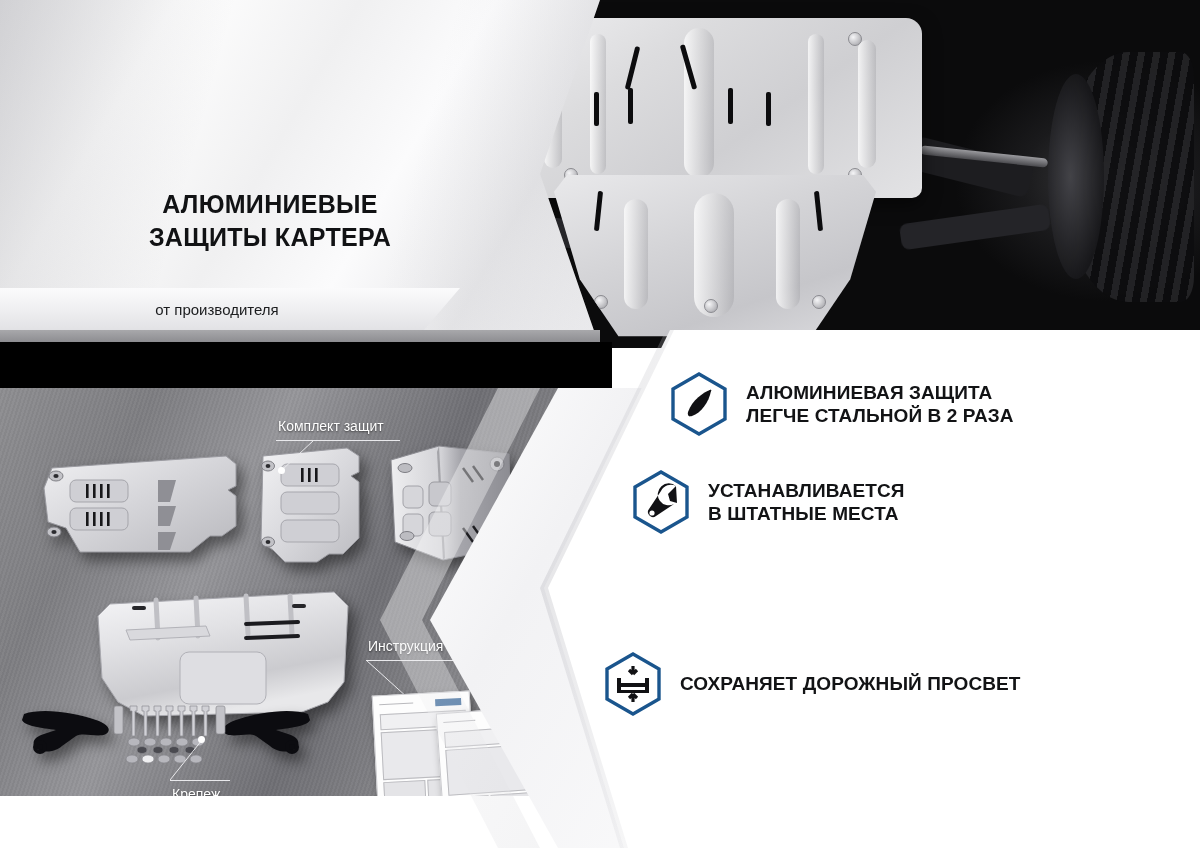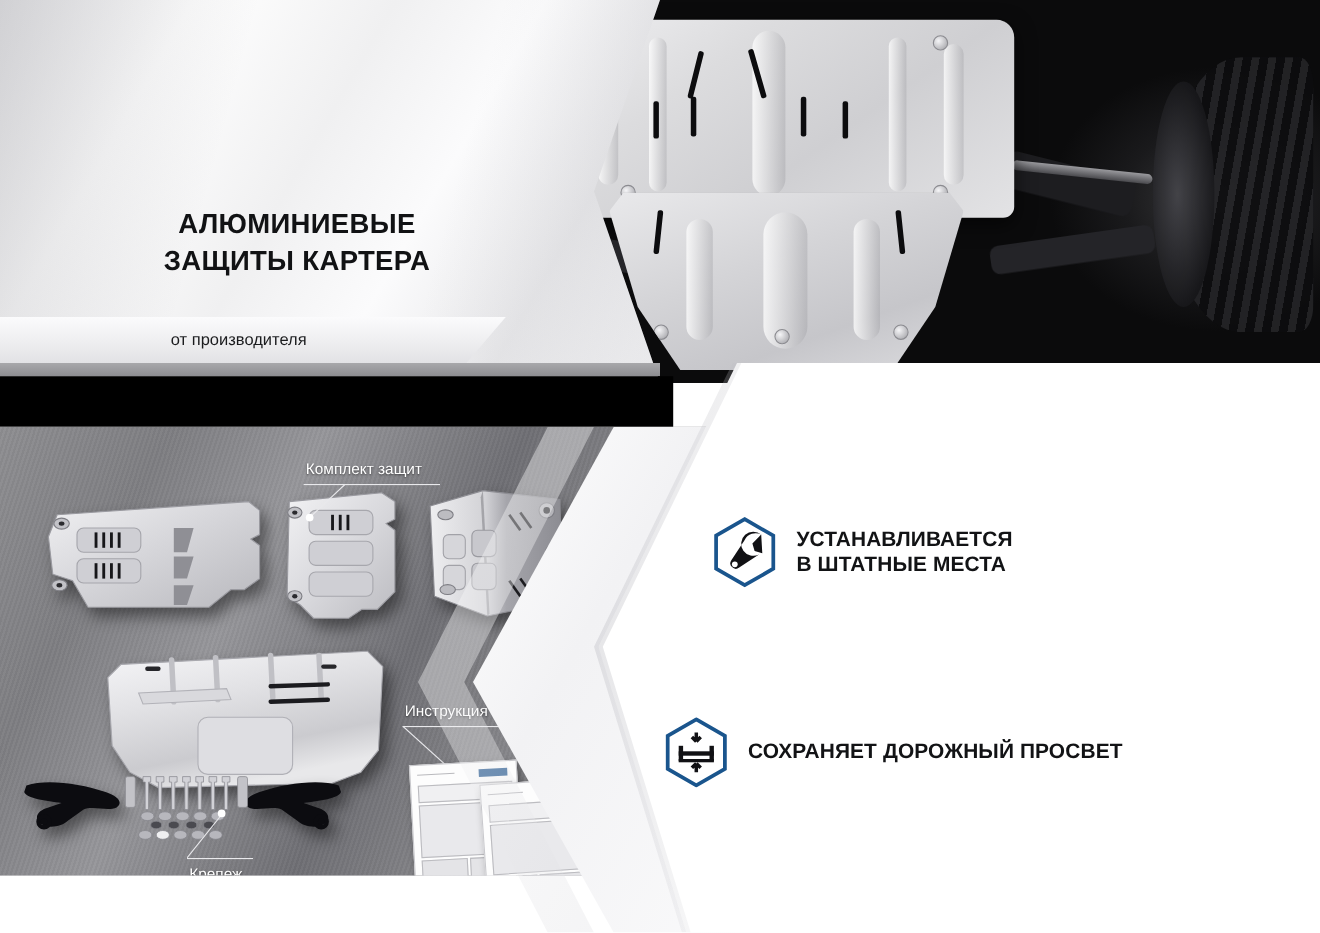--- a/index.html
+++ b/index.html
@@ -436,22 +436,33 @@
       <div class="txt" style="left:6px;top:116px;width:58px;"></div>
     </div>
   </div>
 
   <div class="wedge-grey"></div>
   <div class="wedge-white"></div>
 
   <div class="feature-panel">
     <div class="feat-list">
 
-
-      <div class="feat" style="left:128px;top:140px;">
+      <div class="feat" style="left:150px;top:42px;">
+        <div class="hexwrap">
+          <svg viewBox="0 0 58 64" width="58" height="64">
+            <polygon points="29,2 55,17 55,47 29,62 3,47 3,17" fill="#fff" stroke="#1a558d" stroke-width="3.4"></polygon>
+            <path d="M40 18 C34 20 22 28 18 40 C17 43 19 45 22 44 C31 41 39 30 41 19 Z" fill="#111114"></path>
+            <path d="M41 18 C33 26 25 36 19 44" stroke="#111114" stroke-width="1.6" fill="none"></path>
+          </svg>
+        </div>
+        <div class="feat-text">АЛЮМИНИЕВАЯ ЗАЩИТА
+ЛЕГЧЕ СТАЛЬНОЙ В 2 РАЗА</div>
+      </div>
+
+      <div class="feat" style="left:112px;top:140px;">
         <div class="hexwrap">
           <svg viewBox="0 0 58 64" width="58" height="64">
             <polygon points="29,2 55,17 55,47 29,62 3,47 3,17" fill="#fff" stroke="#1a558d" stroke-width="3.4"></polygon>
             <path d="M44 16 a11 11 0 1 0 -2 18 L24 46 a5 5 0 0 1 -7 -7 L29 21 a11 11 0 0 1 15 -5 l-8 8 2 7 7 2 z" fill="#111114"></path>
             <circle cx="20" cy="43" r="2.6" fill="#fff"></circle>
           </svg>
         </div>
         <div class="feat-text">УСТАНАВЛИВАЕТСЯ
 В ШТАТНЫЕ МЕСТА</div>
       </div>

